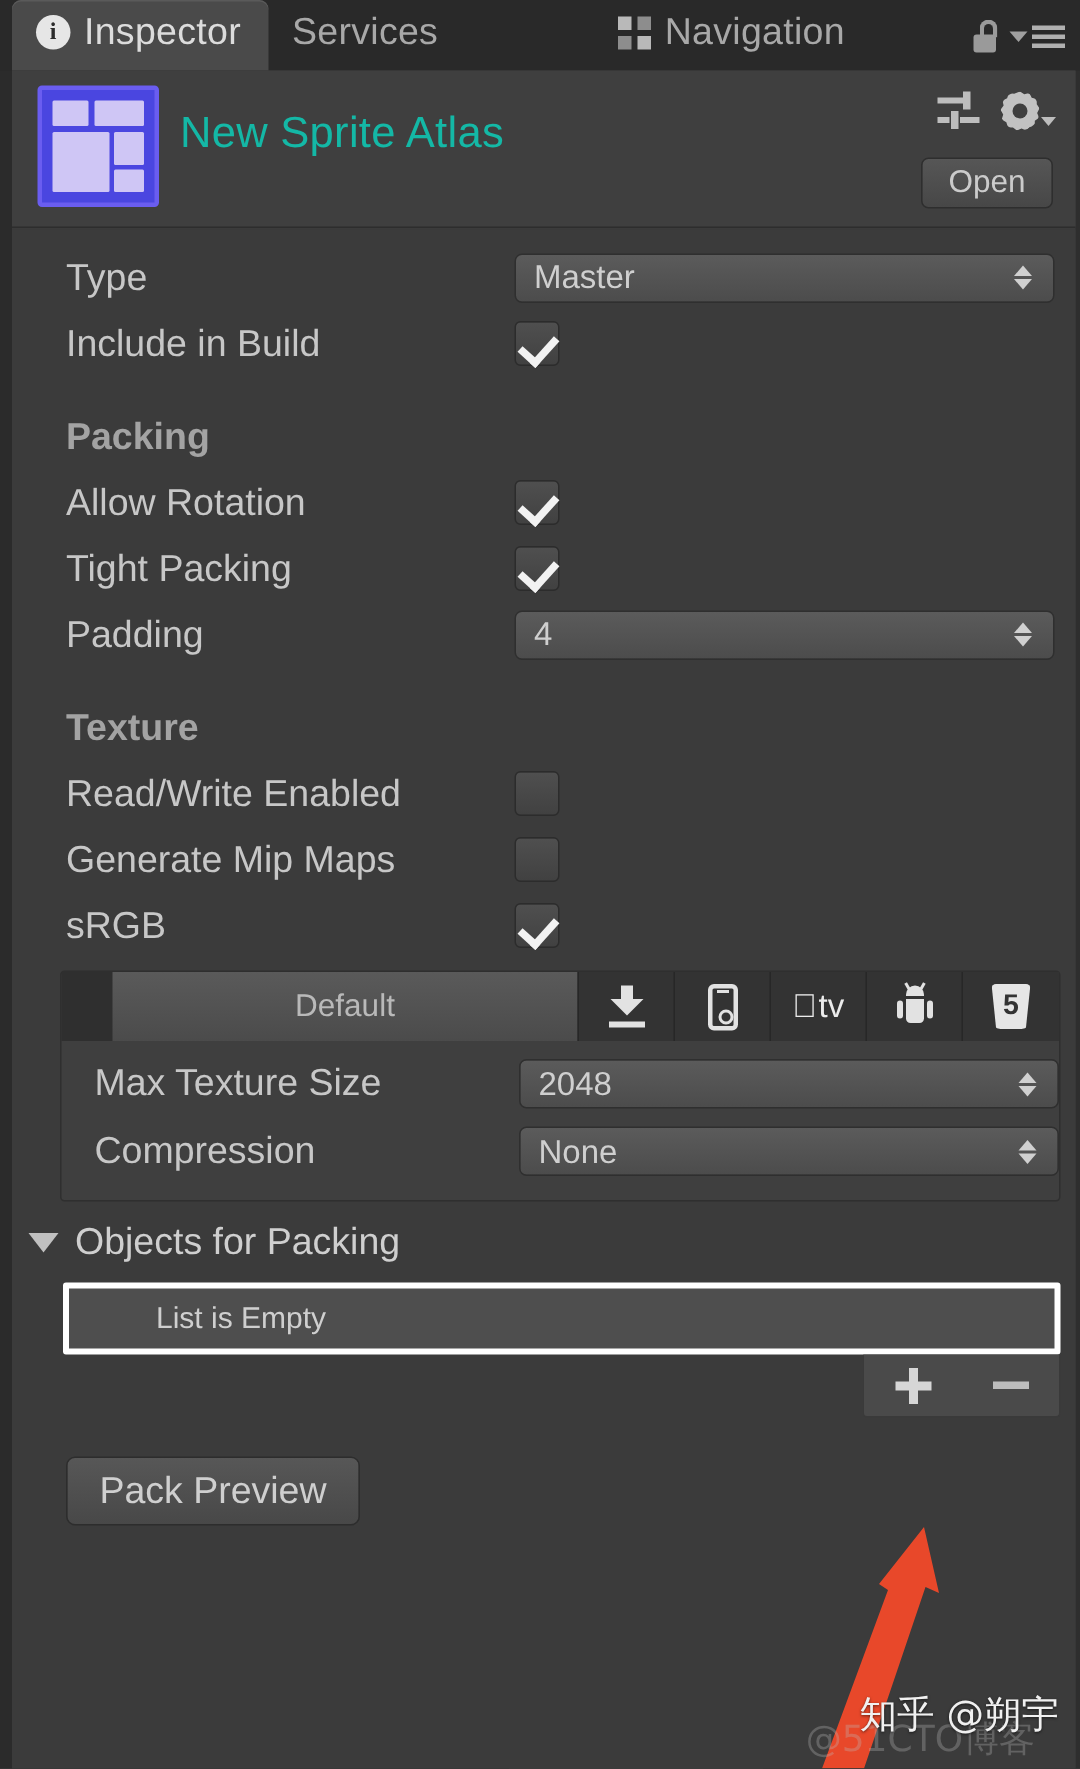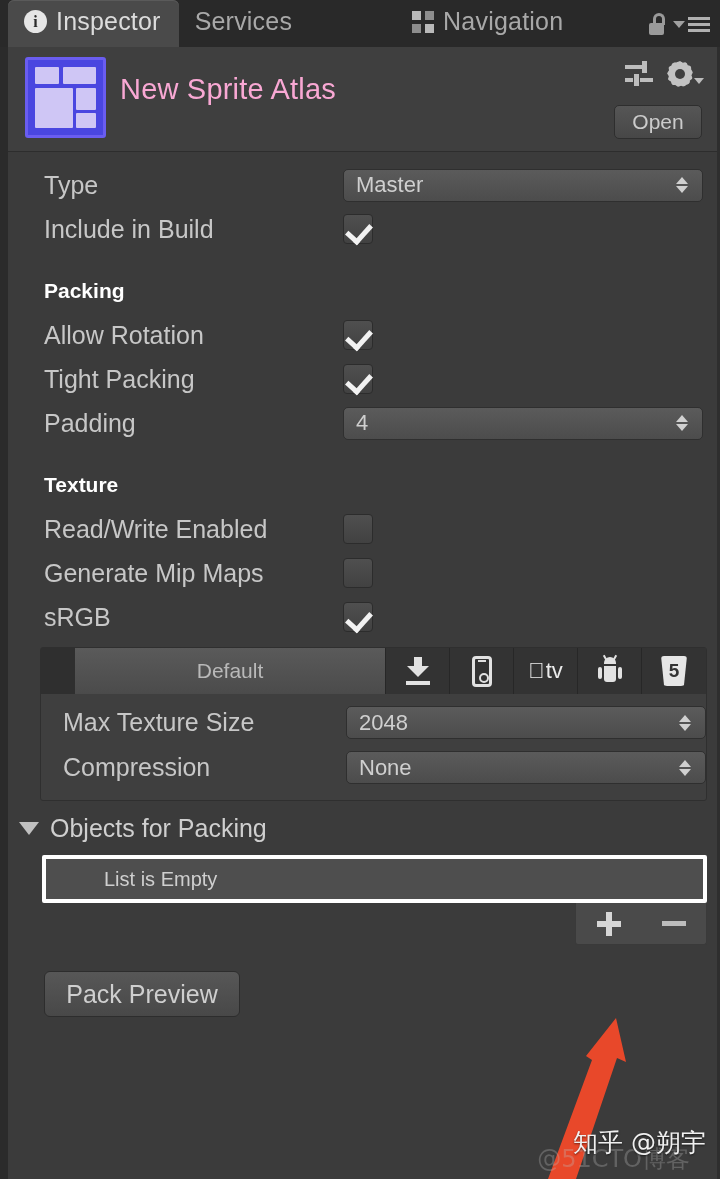--- a/index.html
+++ b/index.html
@@ -106,21 +106,21 @@
     position: absolute; background: #cfc6f5; display: block; border-radius: 1px;
   }
   .atlas-thumb .grid b:nth-child(1) { left: 0; top: 0; width: 40%; height: 28%; }
   .atlas-thumb .grid b:nth-child(2) { left: 46%; top: 0; width: 54%; height: 28%; }
   .atlas-thumb .grid b:nth-child(3) { left: 0; top: 34%; width: 62%; height: 66%; }
   .atlas-thumb .grid b:nth-child(4) { left: 68%; top: 34%; width: 32%; height: 36%; }
   .atlas-thumb .grid b:nth-child(5) { left: 68%; top: 76%; width: 32%; height: 24%; }
 
   .obj-title {
     position: absolute; left: 112px; top: 26px;
-    font-size: 29px; color: #f9a8d4; letter-spacing: .2px;
+    font-size: 29px; color: #14b8a6; letter-spacing: .2px;
   }
   .header-icons {
     position: absolute; right: 13px; top: 14px;
     display: flex; align-items: center; gap: 14px;
   }
   .preset-icon { width: 28px; height: 26px; position: relative; }
   .preset-icon span { position: absolute; background: #bdbdbd; display: block; }
   .preset-icon .l1 { left: 0; top: 4px; width: 19px; height: 4px; }
   .preset-icon .k1 { left: 17px; top: 0px; width: 5px; height: 12px; }
   .preset-icon .l2 { left: 0; top: 17px; width: 8px; height: 4px; }
@@ -165,21 +165,21 @@
   }
   .row {
     position: relative; height: 44px;
     display: flex; align-items: center;
   }
   .row .label {
     width: 335px; padding-left: 36px;
     font-size: 25px; color: #c7c7c7; white-space: nowrap;
   }
   .section-head {
-    font-size: 21px; font-weight: bold; color: #ffffff;
+    font-size: 25px; font-weight: bold; color: #a3a3a3;
     padding-left: 36px;
   }
   .spacer-10 { height: 10px; }
   .spacer-18 { height: 18px; }
 
   .dropdown {
     width: 360px; height: 33px;
     background: linear-gradient(#5b5b5b,#4c4c4c);
     border: 1px solid #2f2f2f; border-radius: 5px;
     display: flex; align-items: center;

